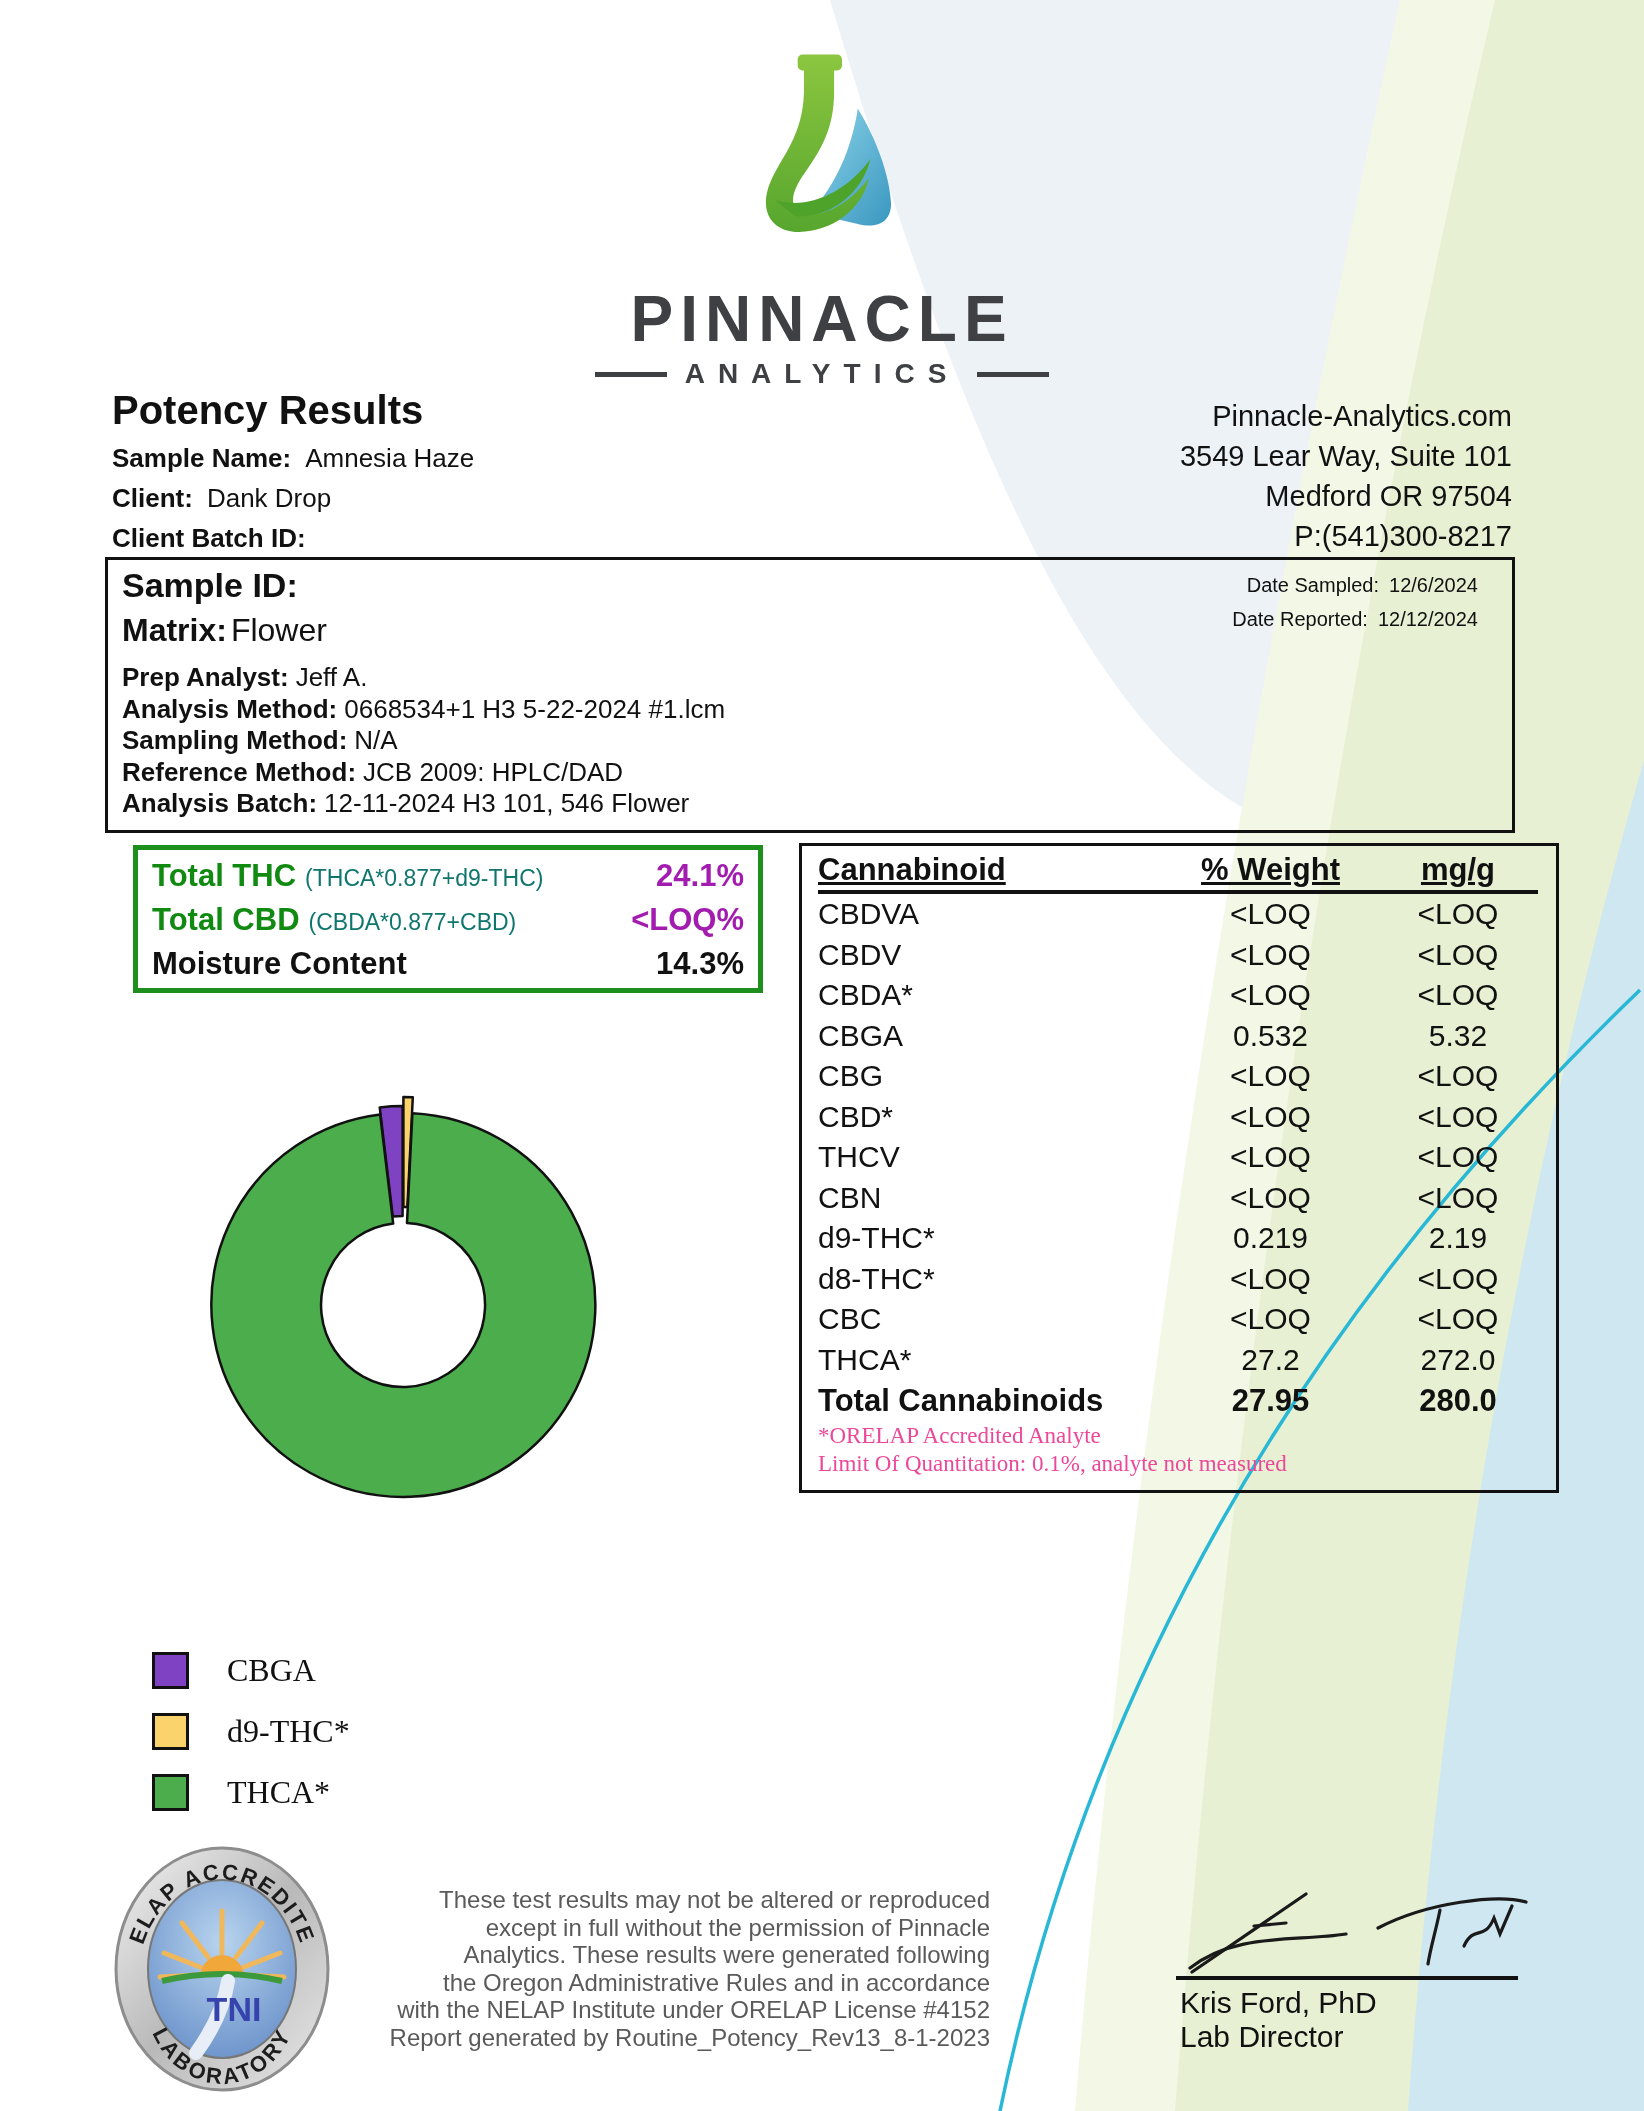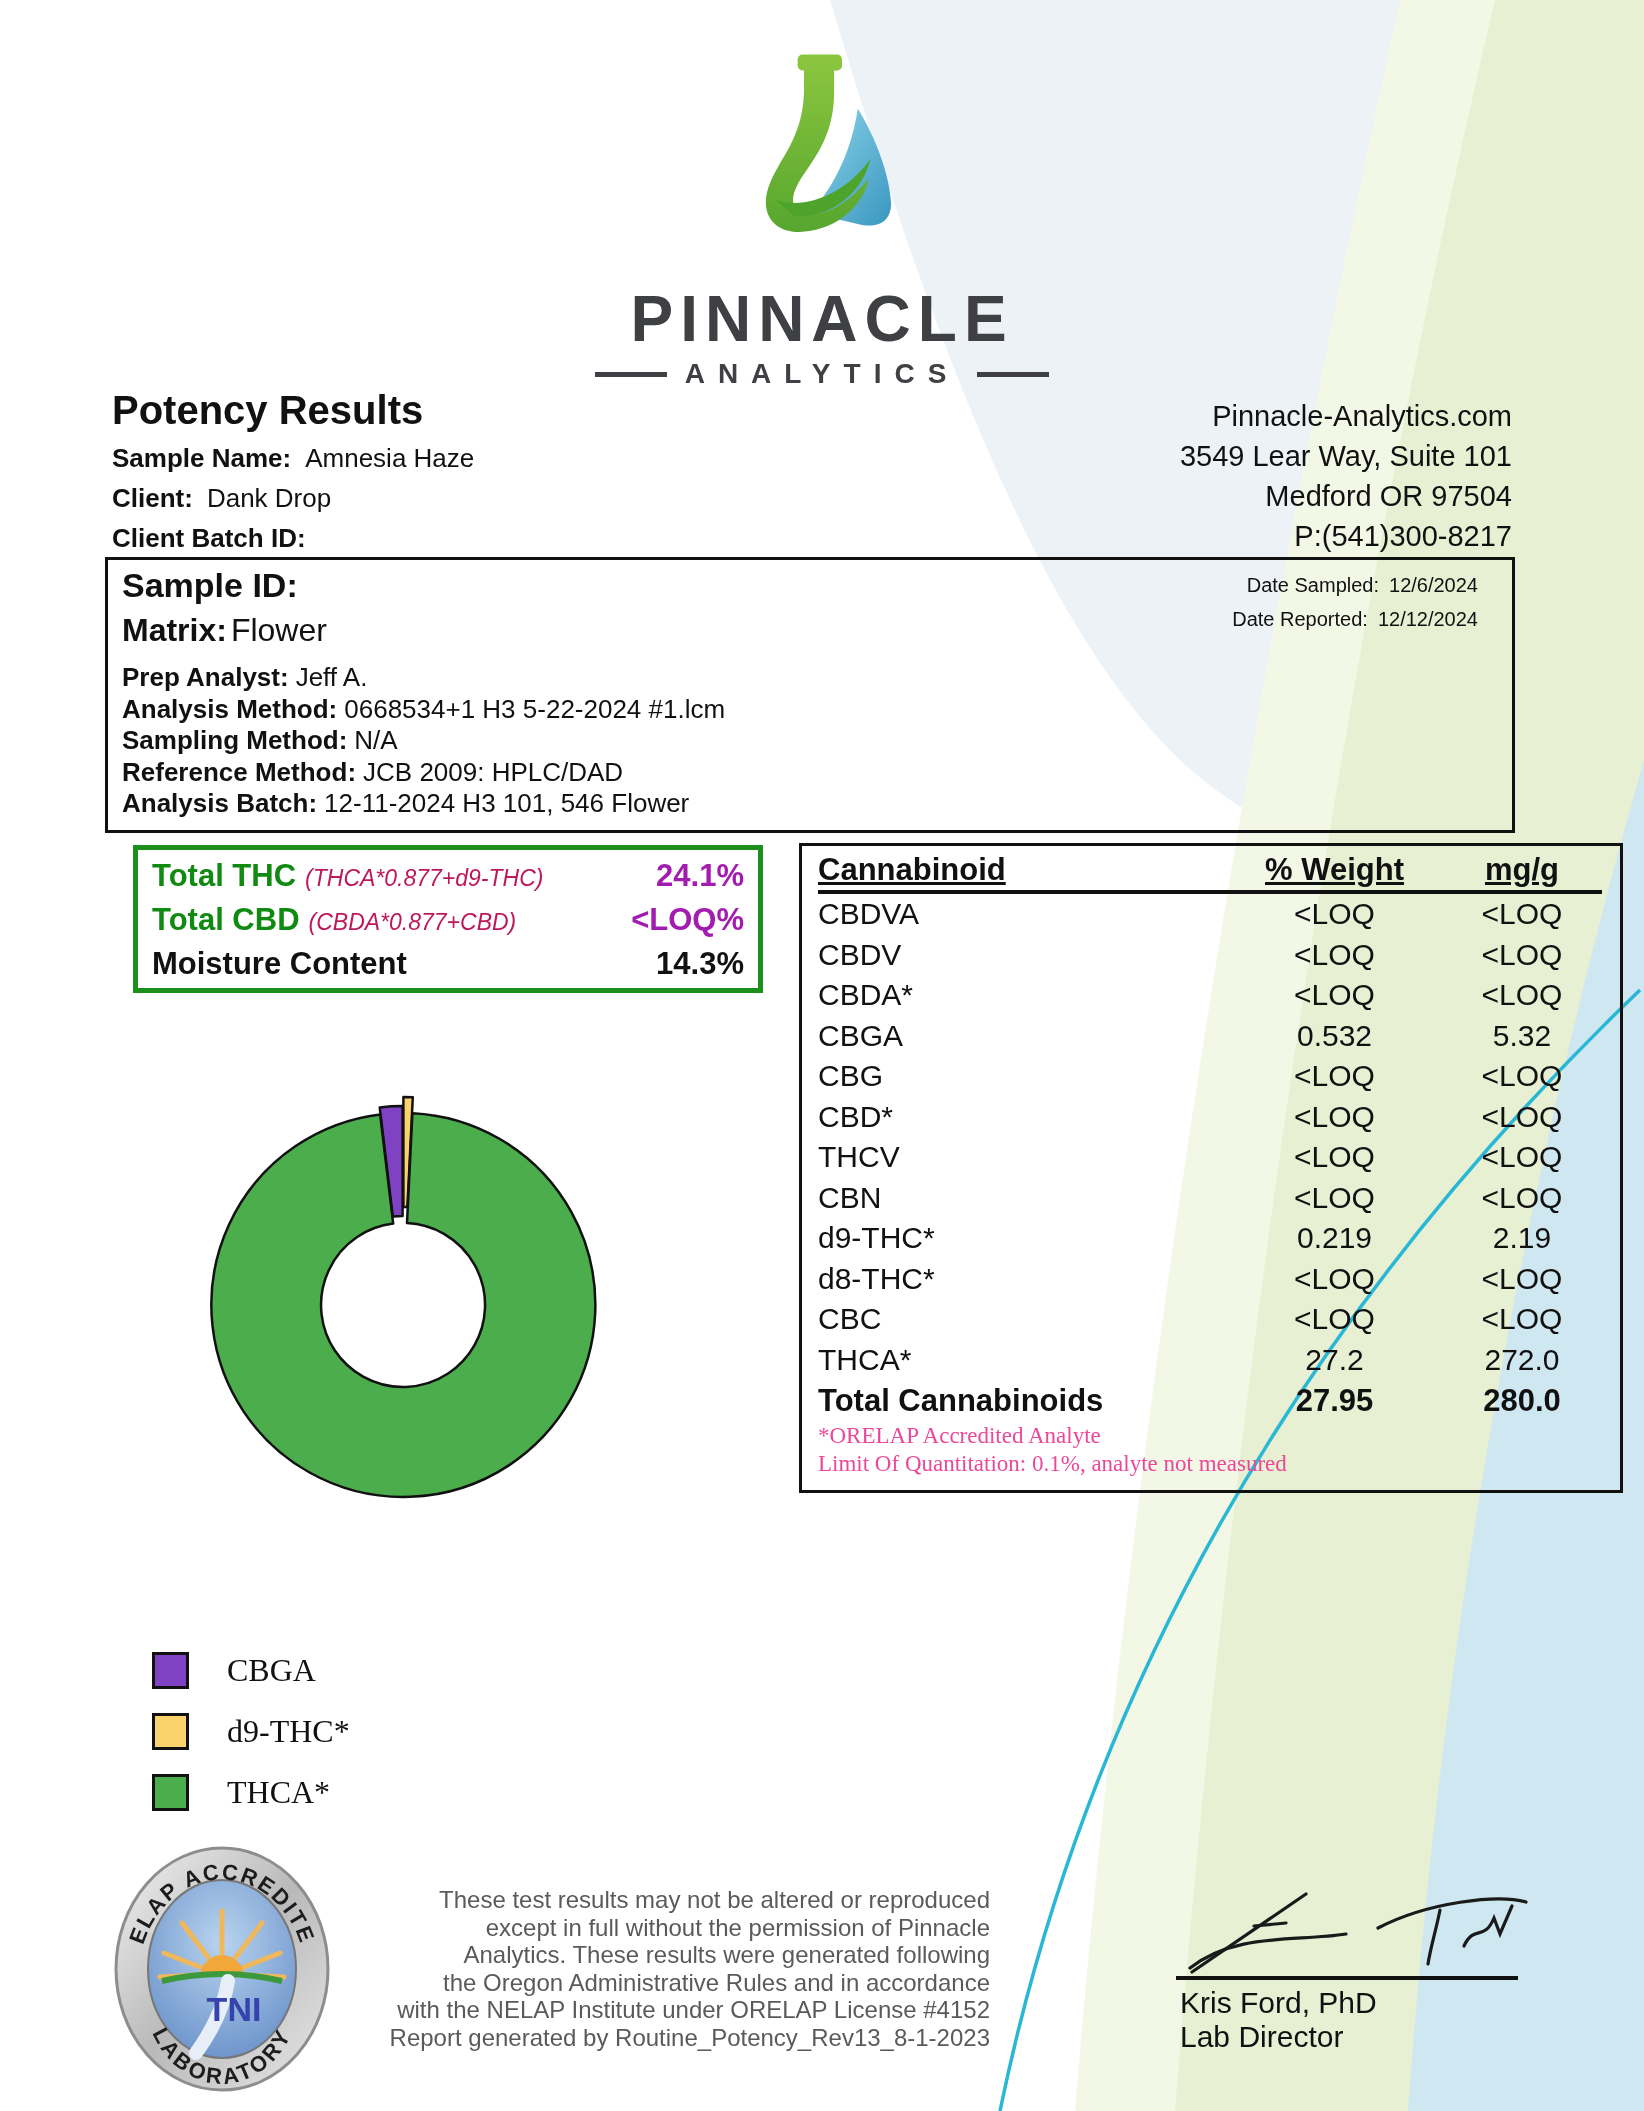--- a/index.html
+++ b/index.html
@@ -26,25 +26,25 @@
   .samplebox .matrix .lbl{font-weight:bold;margin-right:4px;}
   .samplebox .sfields{position:absolute;left:14px;top:102px;font-size:26px;line-height:31.5px;}
   .samplebox .sfields .lbl{font-weight:bold;margin-right:7px;}
   .samplebox .dates{position:absolute;right:34px;top:8px;text-align:right;font-size:20px;line-height:34px;}
   .samplebox .dates .lbl{margin-right:10px;}
   
   .sumbox{position:absolute;left:133px;top:845px;width:630px;height:148px;border:5px solid #1d8f1d;
           box-sizing:border-box;padding:8px 14px 0 14px;background:#fff;z-index:1;}
   .sumrow{display:flex;align-items:baseline;height:44px;}
   .sumrow .slbl{font-size:31px;font-weight:bold;color:#118a11;}
-  .sumrow .sform{font-size:23px;color:#be185d;margin-left:9px;font-style:italic;}
+  .sumrow .sform{font-size:23px;color:#0f766e;margin-left:9px;}
   .sumrow .sval{margin-left:auto;font-size:31px;font-weight:bold;color:#a21caf;}
   .sumrow.black .slbl,.sumrow.black .sval{color:#111;}
   
-  .tablebox{position:absolute;left:799px;top:843px;width:824px;height:650px;border:3px solid #111;
+  .tablebox{position:absolute;left:799px;top:843px;width:760px;height:650px;border:3px solid #111;
             box-sizing:border-box;padding:6px 18px 0 16px;background:transparent;z-index:1;}
   .trow{display:flex;align-items:baseline;}
   .trow .c1{flex:1;text-align:left;}
   .trow .c2{width:215px;text-align:center;}
   .trow .c3{width:160px;text-align:center;}
   .thead{font-size:31px;font-weight:bold;border-bottom:4px solid #111;padding-bottom:2px;}
   .thead span{text-decoration:underline;}
   .tdata{font-size:30px;line-height:40.5px;}
   .ttotal{font-size:31px;font-weight:bold;line-height:42px;}
   .tfoot{font-size:23px;color:#ec4899;line-height:28px;font-family:Liberation Serif, serif;}

